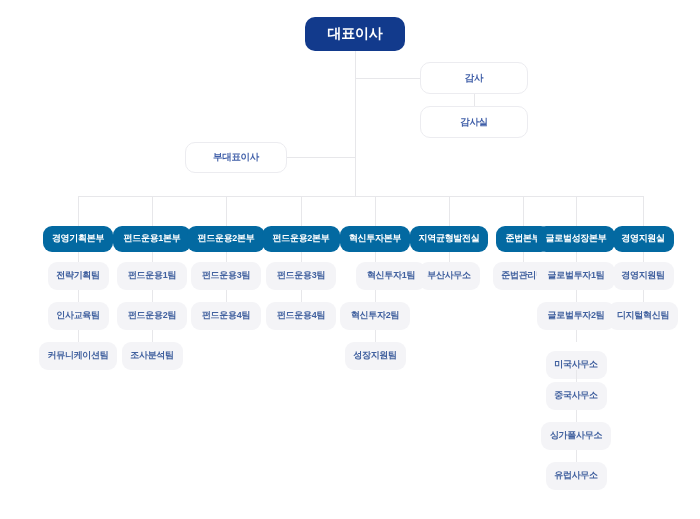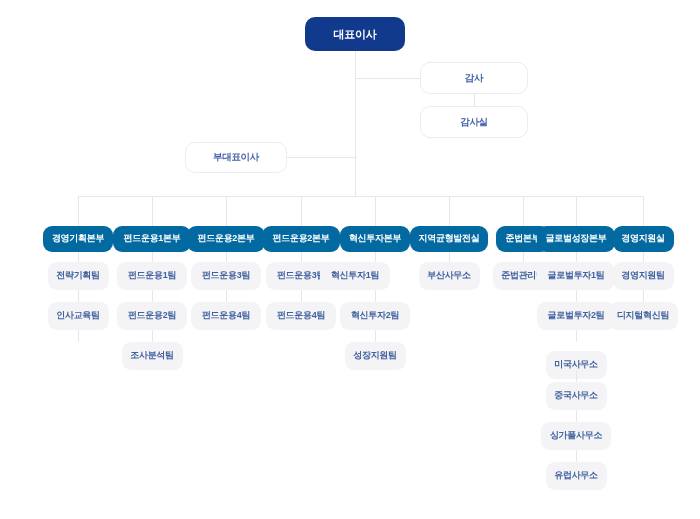--- a/index.html
+++ b/index.html
@@ -37,21 +37,21 @@
     text-align: center;
     border-radius: 9px;
     letter-spacing: -0.3px;
     line-height: 1.1;
     white-space: nowrap;
   }
 
   .node.ceo {
     background: #123a8c;
     color: #ffffff;
-    font-size: 11px;
+    font-size: 14px;
     font-weight: bold;
     border-radius: 10px;
   }
 
   .node.plain {
     background: #ffffff;
     color: #3f5ea8;
     font-size: 9.5px;
     font-weight: bold;
     border: 1px solid #ececf0;
@@ -87,20 +87,21 @@
     <div class="line h" style="left: 287px; top: 157px; width: 68px;"></div>
     <div class="node plain" style="left: 185px; top: 142px; width: 102px; height: 31px;">부대표이사</div>
     <div class="line h" style="left: 78px; top: 196px; width: 565px;"></div>
     <div class="line v" style="left: 78px; top: 196px; height: 30px;"></div>
     <div class="node dept" style="left: 43px; top: 226px; width: 70px; height: 26px;">경영기획본부</div>
     <div class="line v" style="left: 78px; top: 252px; height: 10px;"></div>
     <div class="node team" style="left: 47.5px; top: 262px; width: 61px; height: 28px;">전략기획팀</div>
     <div class="line v" style="left: 78px; top: 290px; height: 12px;"></div>
     <div class="node team" style="left: 47.5px; top: 302px; width: 61px; height: 28px;">인사교육팀</div>
     <div class="line v" style="left: 78px; top: 330px; height: 12px;"></div>
+    <div class="node team" style="left: 39px; top: 342px; width: 78px; height: 28px;">커뮤니케이션팀</div>
     <div class="line v" style="left: 152px; top: 196px; height: 30px;"></div>
     <div class="node dept" style="left: 113px; top: 226px; width: 78px; height: 26px;">펀드운용1본부</div>
     <div class="line v" style="left: 152px; top: 252px; height: 10px;"></div>
     <div class="node team" style="left: 117px; top: 262px; width: 70px; height: 28px;">펀드운용1팀</div>
     <div class="line v" style="left: 152px; top: 290px; height: 12px;"></div>
     <div class="node team" style="left: 117px; top: 302px; width: 70px; height: 28px;">펀드운용2팀</div>
     <div class="line v" style="left: 152px; top: 330px; height: 12px;"></div>
     <div class="node team" style="left: 121.5px; top: 342px; width: 61px; height: 28px;">조사분석팀</div>
     <div class="line v" style="left: 226px; top: 196px; height: 30px;"></div>
     <div class="node dept" style="left: 187px; top: 226px; width: 78px; height: 26px;">펀드운용2본부</div>
@@ -110,21 +111,21 @@
     <div class="node team" style="left: 191px; top: 302px; width: 70px; height: 28px;">펀드운용4팀</div>
     <div class="line v" style="left: 301px; top: 196px; height: 30px;"></div>
     <div class="node dept" style="left: 262px; top: 226px; width: 78px; height: 26px;">펀드운용2본부</div>
     <div class="line v" style="left: 301px; top: 252px; height: 10px;"></div>
     <div class="node team" style="left: 266px; top: 262px; width: 70px; height: 28px;">펀드운용3팀</div>
     <div class="line v" style="left: 301px; top: 290px; height: 12px;"></div>
     <div class="node team" style="left: 266px; top: 302px; width: 70px; height: 28px;">펀드운용4팀</div>
     <div class="line v" style="left: 375px; top: 196px; height: 30px;"></div>
     <div class="node dept" style="left: 340px; top: 226px; width: 70px; height: 26px;">혁신투자본부</div>
     <div class="line v" style="left: 375px; top: 252px; height: 10px;"></div>
-    <div class="node team" style="left: 320px; top: 262px; width: 70px; height: 28px;">혁신투자1팀</div>
+    <div class="node team" style="left: 356px; top: 262px; width: 70px; height: 28px;">혁신투자1팀</div>
     <div class="line v" style="left: 375px; top: 290px; height: 12px;"></div>
     <div class="node team" style="left: 340px; top: 302px; width: 70px; height: 28px;">혁신투자2팀</div>
     <div class="line v" style="left: 375px; top: 330px; height: 12px;"></div>
     <div class="node team" style="left: 344.5px; top: 342px; width: 61px; height: 28px;">성장지원팀</div>
     <div class="line v" style="left: 449px; top: 196px; height: 30px;"></div>
     <div class="node dept" style="left: 410px; top: 226px; width: 78px; height: 26px;">지역균형발전실</div>
     <div class="line v" style="left: 449px; top: 252px; height: 10px;"></div>
     <div class="node team" style="left: 418.5px; top: 262px; width: 61px; height: 28px;">부산사무소</div>
     <div class="line v" style="left: 523px; top: 196px; height: 30px;"></div>
     <div class="node dept" style="left: 496px; top: 226px; width: 54px; height: 26px;">준법본부</div>

